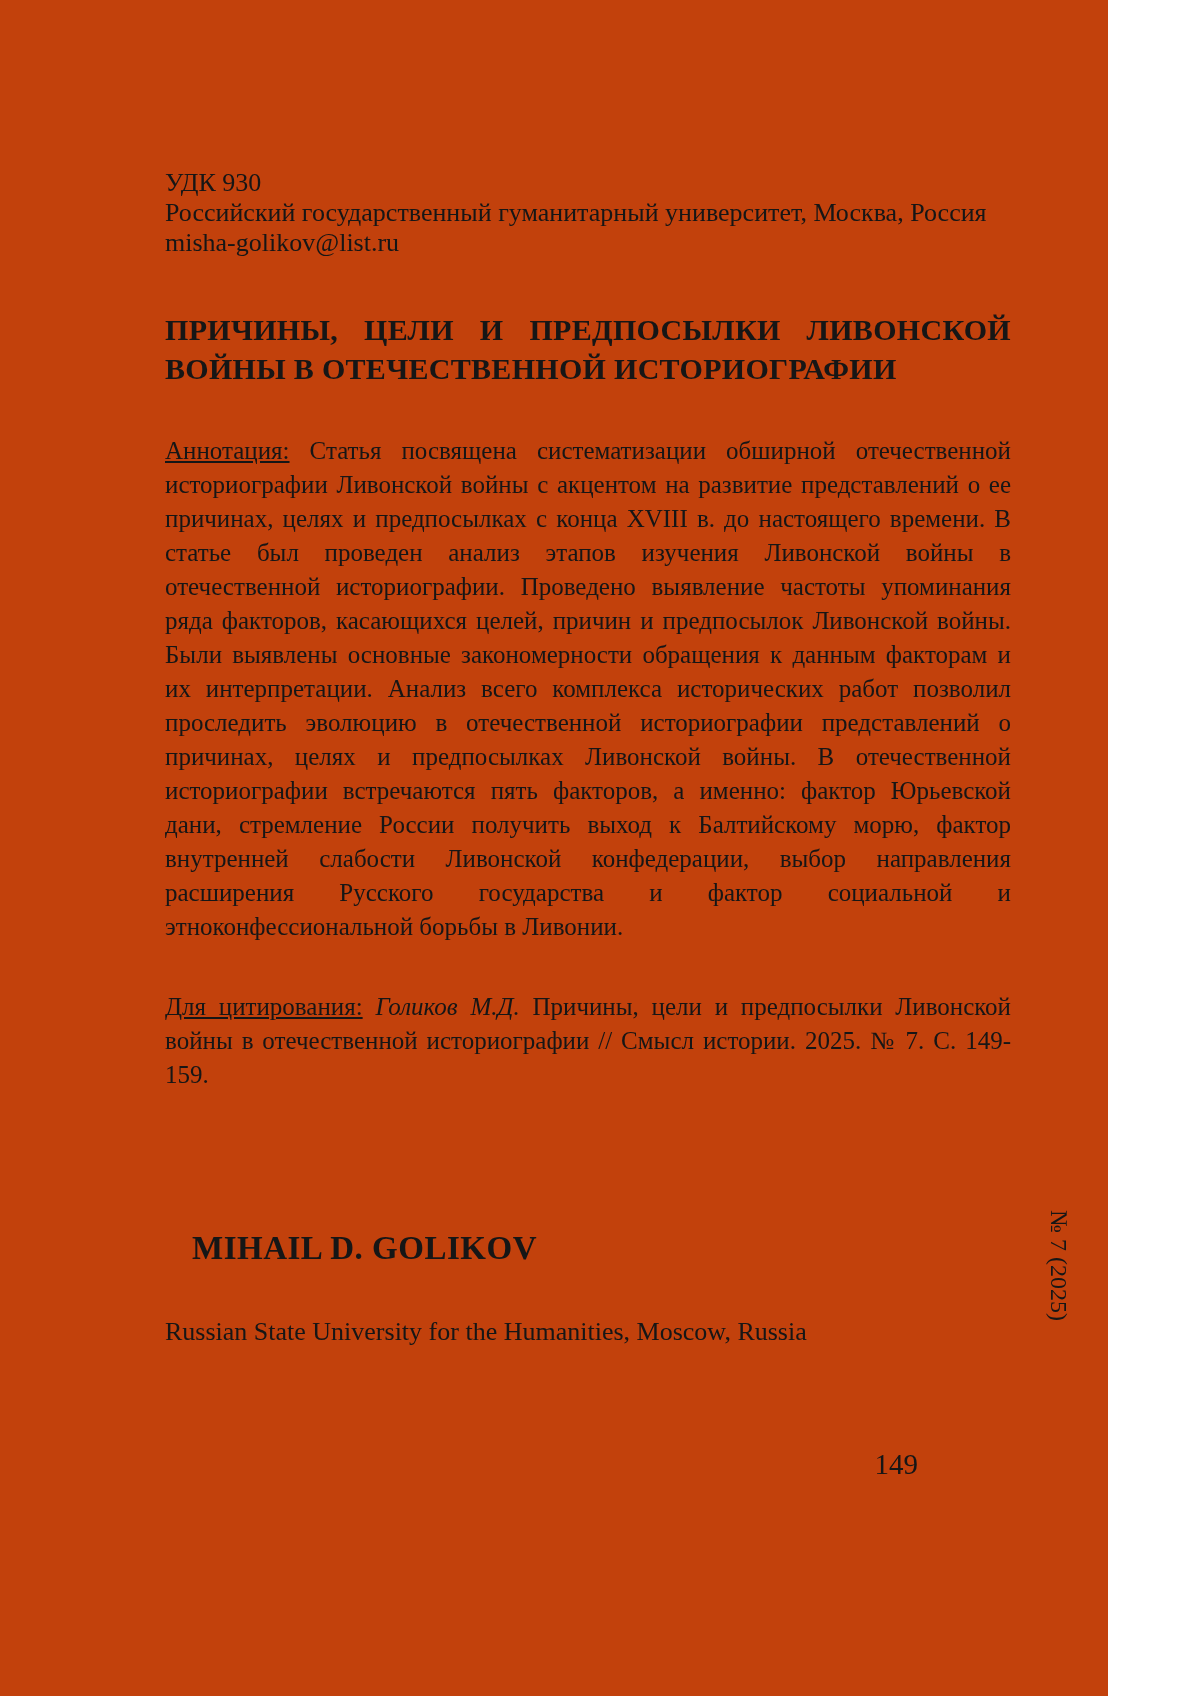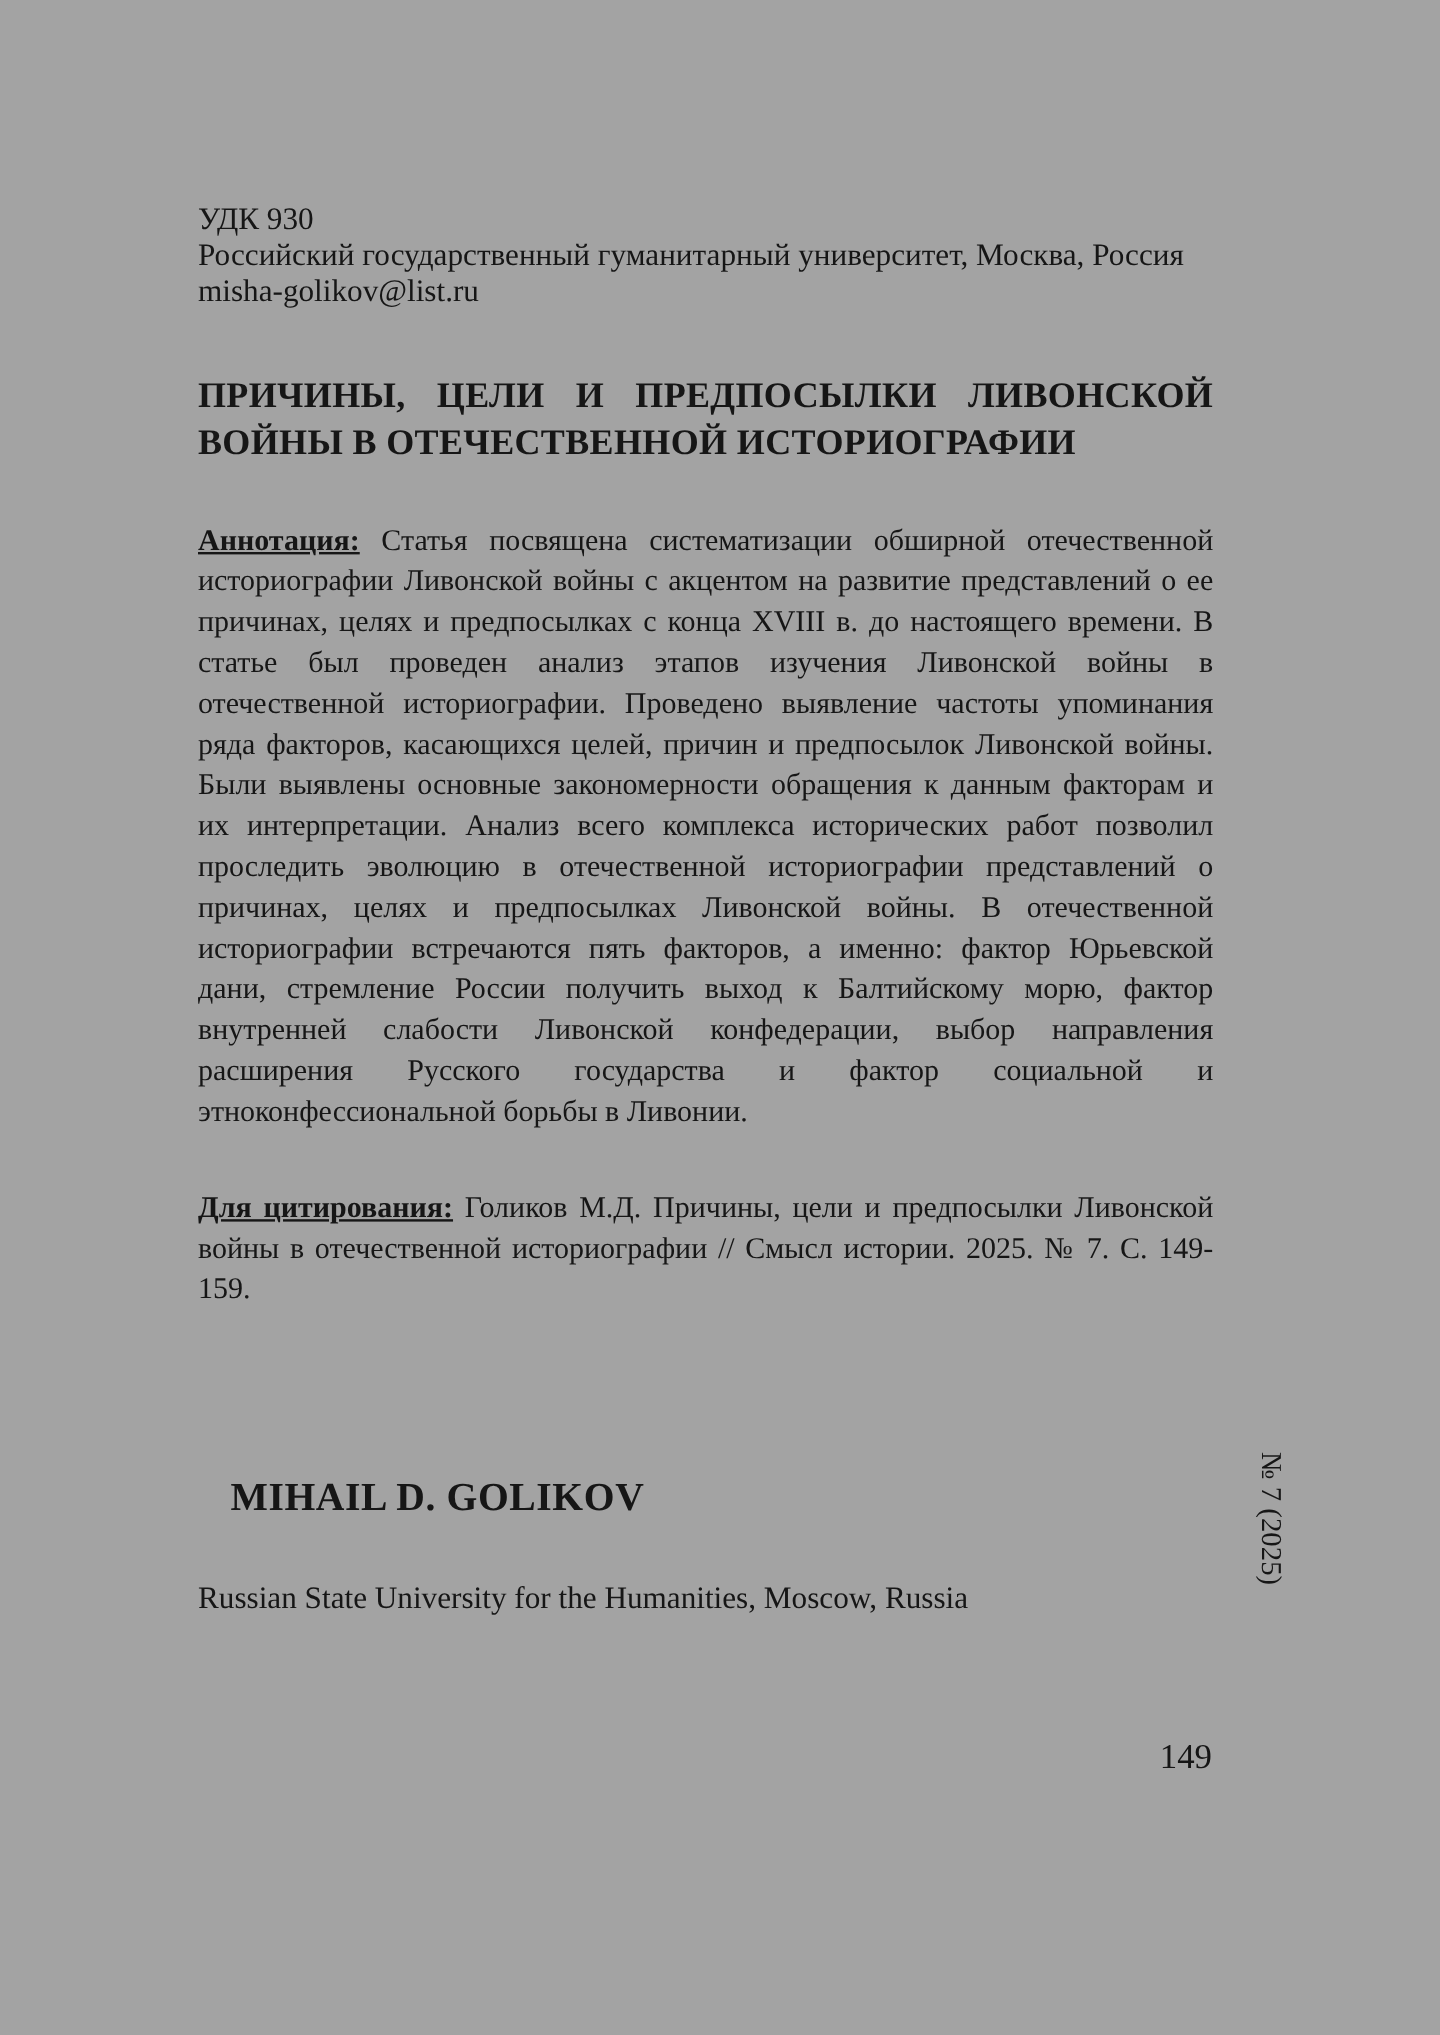--- a/index.html
+++ b/index.html
@@ -2,23 +2,23 @@
 <html><head>
 <meta charset="utf-8">
 <style>
   html, body {
     margin: 0;
     padding: 0;
     background: #ffffff;
   }
   .page {
     position: relative;
-    width: 1200px;
+    width: 1108px;
     height: 1696px;
-    background: #a3a3a3;
+    background: #c2410c;
     color: #161616;
     font-family: "Liberation Serif", "DejaVu Serif", serif;
     overflow: hidden;
   }
   .content {
     position: absolute;
     left: 165px;
     top: 168px;
     width: 846px;
   }
@@ -45,24 +45,25 @@
     text-align: justify;
     letter-spacing: 0.3px;
   }
   .para {
     margin-top: 46px;
     font-size: 25px;
     line-height: 1.36;
     text-align: justify;
   }
   .label {
-    font-weight: bold;
+    font-weight: normal;
     text-decoration: underline;
   }
   .italic {
+    font-style: italic;
   }
   .author-en {
     margin-top: 138px;
     font-size: 33px;
     font-weight: bold;
     letter-spacing: 0.5px;
     margin-left: 27px;
   }
   .affil-en {
     margin-top: 50px;

